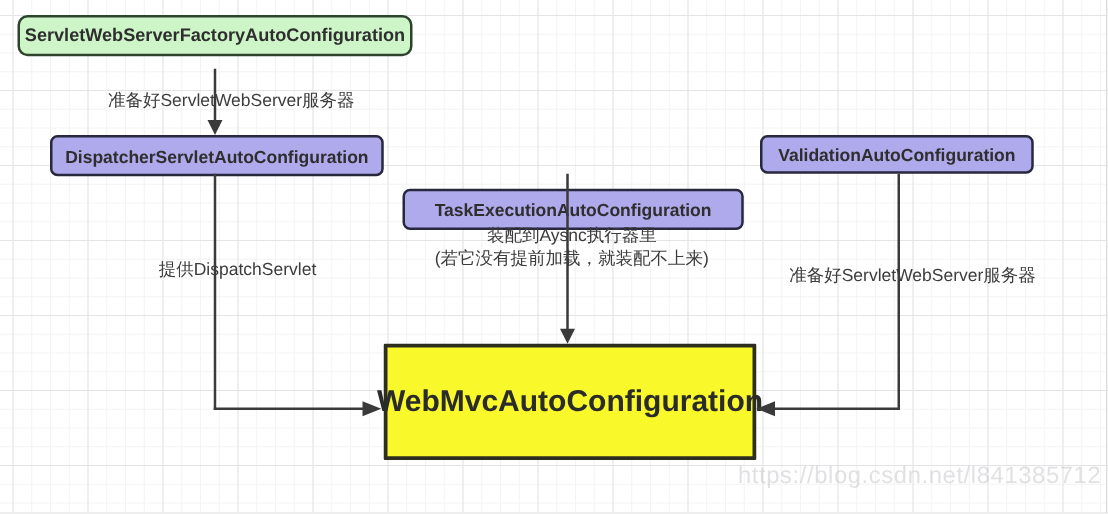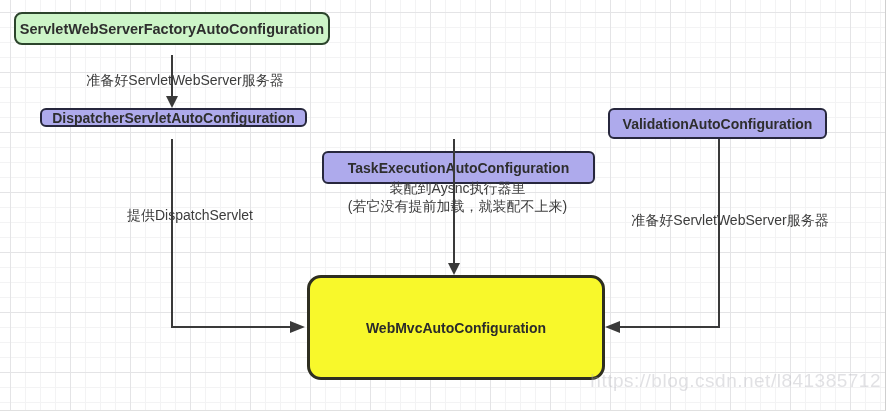--- a/index.html
+++ b/index.html
@@ -37,29 +37,29 @@
     border: 2px solid #2c442c;
     border-radius: 8px;
     font-size: 14.5px;
   }
   .node-purple {
     background: #aeaaec;
     border: 2px solid #27273d;
     border-radius: 6px;
     font-size: 14px;
   }
-  .node-dispatcher { left: 40px;  top: 108px; width: 267px; height: 19px; }
+  .node-dispatcher { left: 40px;  top: 108px; width: 267px; height: 33px; }
   .node-task       { left: 322px; top: 108px; width: 273px; height: 33px; margin-top: 43px; }
   .node-validation { left: 608px; top: 108px; width: 219px; height: 31px; }
   .node-yellow {
-    left: 307px; top: 275px; width: 298px; height: 105px;
+    left: 307px; top: 275px; width: 298px; height: 93px;
     background: #f8f82b;
     border: 3px solid #2e2e20;
-    border-radius: 14px;
-    font-size: 14px;
+    border-radius: 1px;
+    font-size: 24px;
     color: #2b2b2b;
   }
   .line {
     position: absolute;
     background: #3a3a3a;
   }
   .arrowhead {
     position: absolute;
     width: 0; height: 0;
   }

